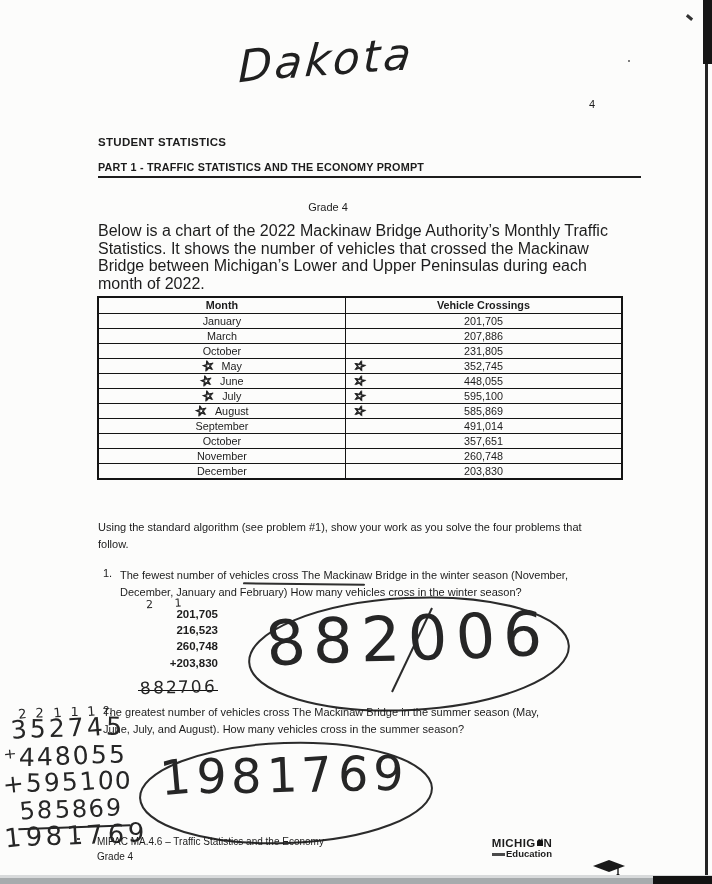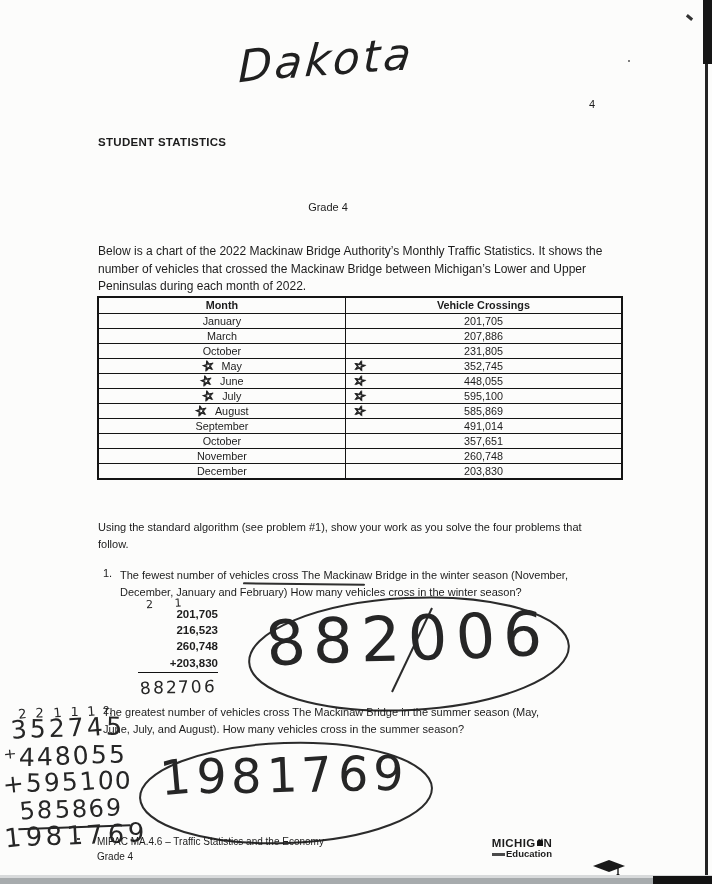--- a/index.html
+++ b/index.html
@@ -13,21 +13,21 @@
 
   .dakota{left:238px;top:36px;font-size:44px;font-style:italic;letter-spacing:3px;
           transform:rotate(-4deg) skewX(-8deg);color:#202020;}
   .pgnum{left:589px;top:98px;font-size:11px;}
 
   .h-sm{left:98px;top:136px;font-size:11.5px;font-weight:700;letter-spacing:.3px;}
   .h-part{left:98px;top:161px;width:543px;font-size:10.8px;font-weight:700;letter-spacing:.2px;
           padding-bottom:3px;border-bottom:2.2px solid #1d1d1d;}
   .doc-title{left:98px;top:186px;width:460px;text-align:center;font-size:11px;font-weight:700;}
   .doc-grade{left:98px;top:201px;width:460px;text-align:center;font-size:11px;}
-  .intro{left:98px;top:243px;width:522px;font-size:12px;line-height:17.6px;margin:0;}
+  .intro{left:98px;top:222px;width:522px;font-size:16px;line-height:17.6px;margin:0;}
 
   
   table.traffic{position:absolute;left:97px;top:296px;width:526px;border-collapse:collapse;
                 border:2px solid #141414;table-layout:fixed;}
   table.traffic th,table.traffic td{border:1.4px solid #141414;text-align:center;
                 font-size:10.8px;height:14px;line-height:13px;padding:0;}
   table.traffic th{font-weight:700;height:15px;}
   table.traffic col.c1{width:47.2%;}
   td.c-cross{position:relative;}
   .star{display:inline-block;font-size:13px;font-weight:700;margin-right:8px;color:#1f1f1f;
@@ -42,21 +42,21 @@
   .p1text{left:120px;top:567px;}
   .p2num{left:103px;top:704px;}
   .p2text{left:103px;top:704px;}
   .pen-underline{left:243px;top:583px;width:122px;height:1.6px;background:#2f2f2f;
                  transform:rotate(.6deg);border-radius:2px;}
 
   
   .p1carry{left:146px;top:597px;font-size:11px;letter-spacing:9px;transform:rotate(-3deg);}
   .p1col{left:138px;top:606px;width:80px;text-align:right;font-size:11.5px;font-weight:600;}
   .p1col div{line-height:16.2px;}
-  .p1col div.last-addend{border-bottom:1.6px solid #111;padding-bottom:1px;}
+  .p1col div.last-addend{border-bottom:1.6px solid #111;padding-bottom:19px;}
   .p1sum{left:140px;top:679px;font-size:17px;letter-spacing:2px;transform:rotate(-1.5deg);}
 
   
   svg.penstroke{position:absolute;overflow:visible;}
   .circ1{left:242px;top:590px;}
   .circ2{left:136px;top:740px;}
   .big1{left:266px;top:604px;font-size:62px;letter-spacing:8px;transform:rotate(-2deg);}
   .big2{left:160px;top:749px;font-size:48px;letter-spacing:5px;transform:rotate(-1deg);}
 
   
@@ -93,20 +93,21 @@
 </style>
 </head>
 <body>
 
 <div class="page">
 
   <div class="abs dakota hw hw-jitter"><span style="transform: rotate(-4deg) translateY(-2px);">D</span><span style="transform: rotate(3deg) translateY(-2px);">a</span><span style="transform: rotate(1deg) translateY(-2px);">k</span><span style="transform: rotate(-1deg) translateY(-2px);">o</span><span style="transform: rotate(-3deg) translateY(-2px);">t</span><span style="transform: rotate(4deg) translateY(-2px);">a</span></div>
   <div class="abs pgnum">4</div>
 
   <div class="abs h-sm">STUDENT STATISTICS</div>
+  <div class="abs h-part">PART 1 - TRAFFIC STATISTICS AND THE ECONOMY PROMPT</div>
   <div class="abs doc-grade">Grade 4</div>
   <p class="abs intro">Below is a chart of the 2022 Mackinaw Bridge Authority’s Monthly Traffic Statistics. It shows the number of vehicles that crossed the Mackinaw Bridge between Michigan’s Lower and Upper Peninsulas during each month of 2022.</p>
 
   <table class="traffic">
     <colgroup>
         <col class="c1">
         <col class="c2">
       </colgroup>
     <thead>
       <tr>

